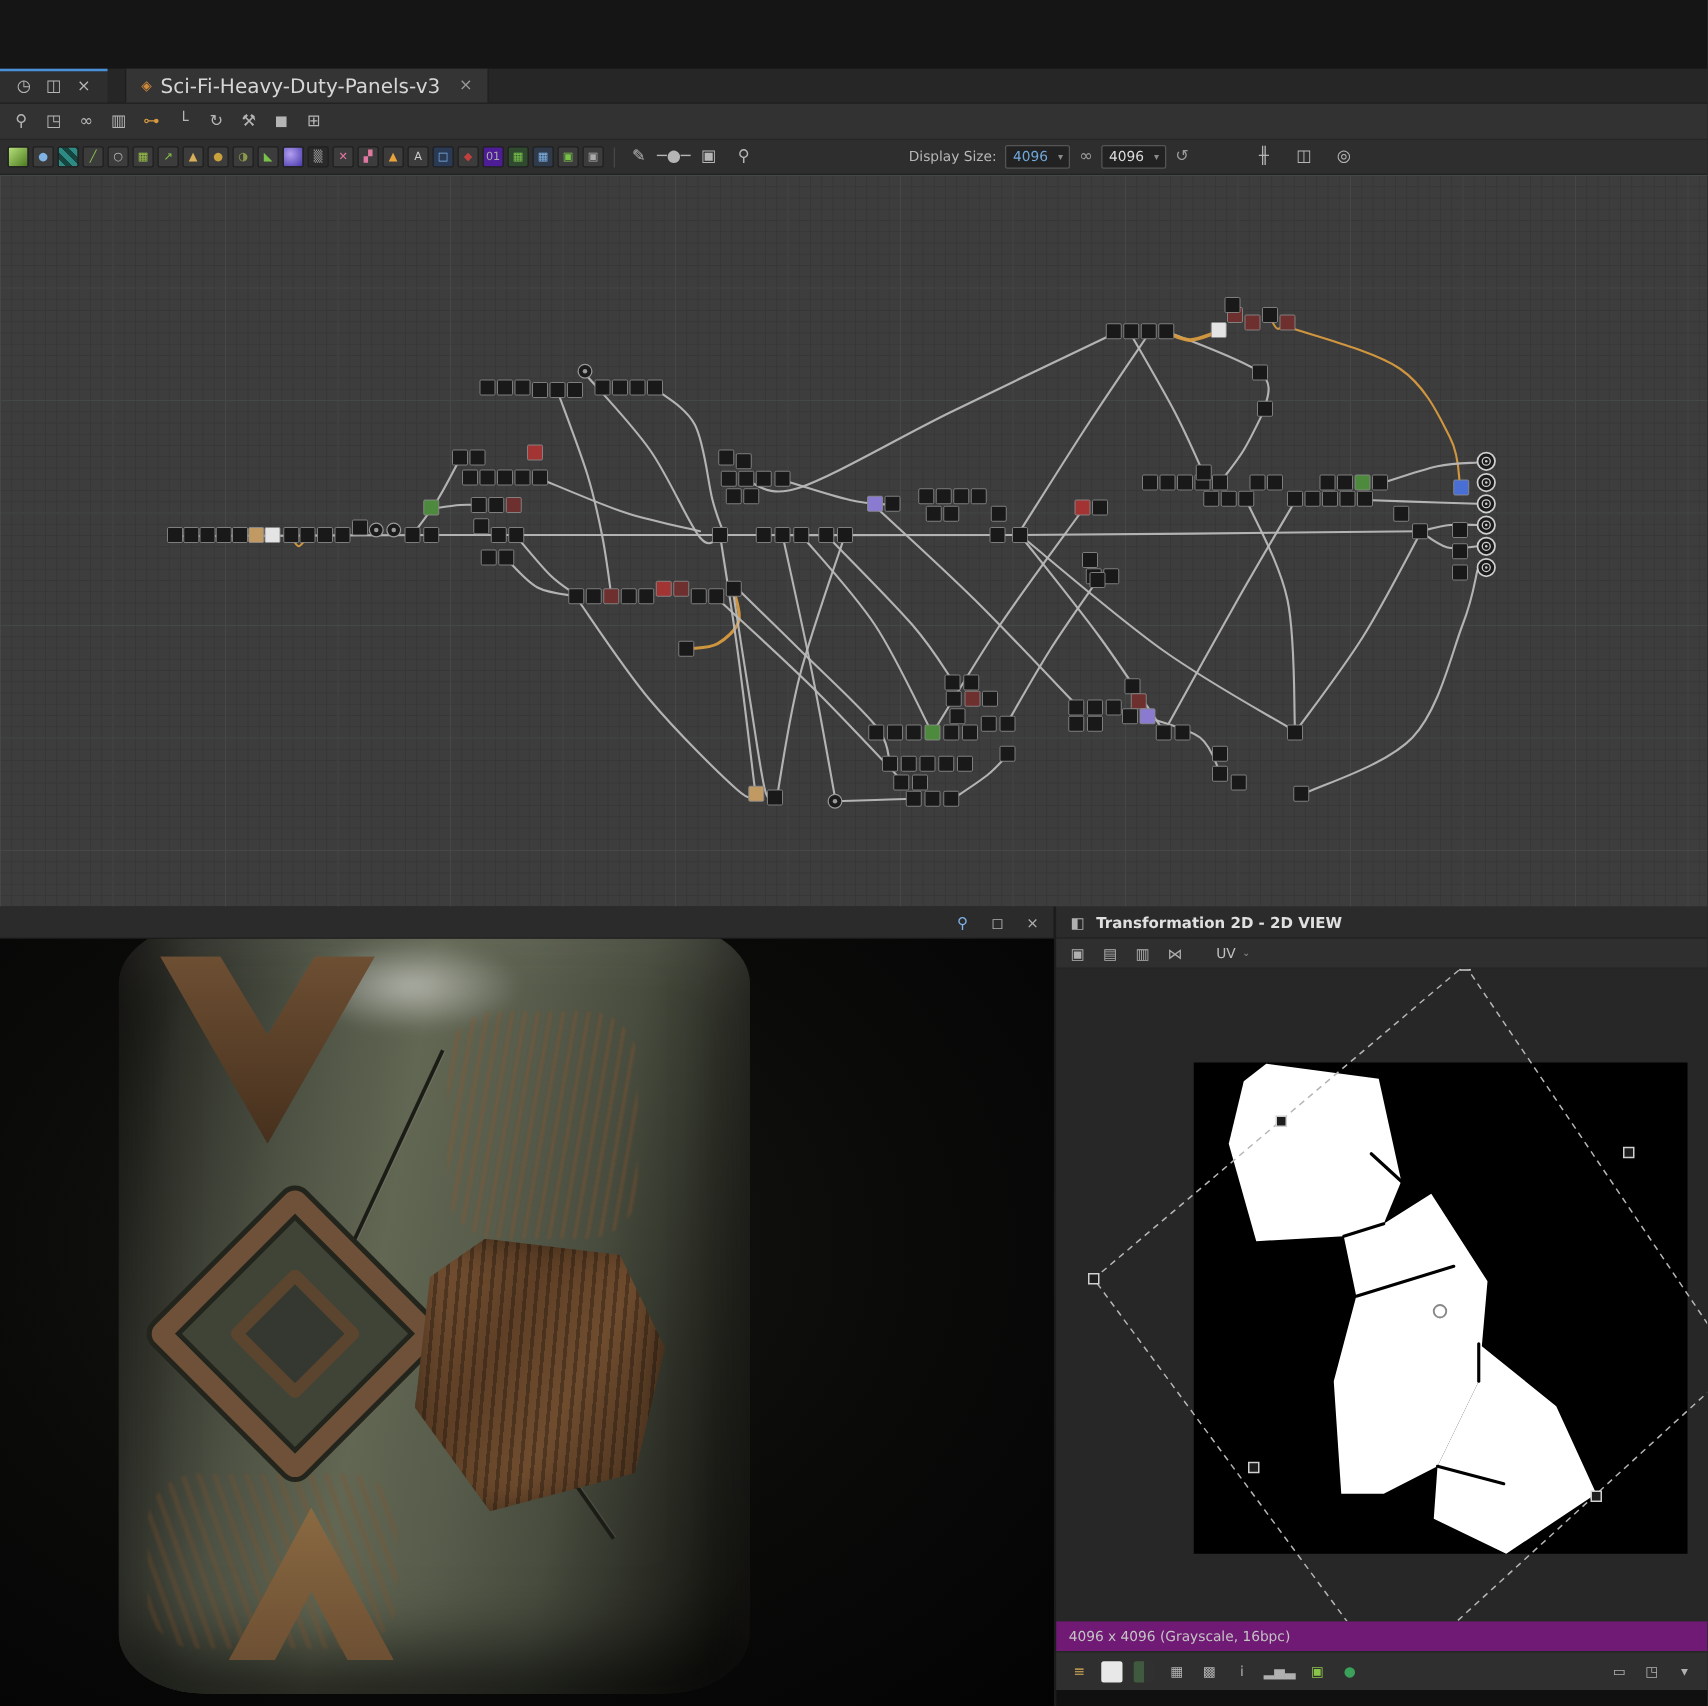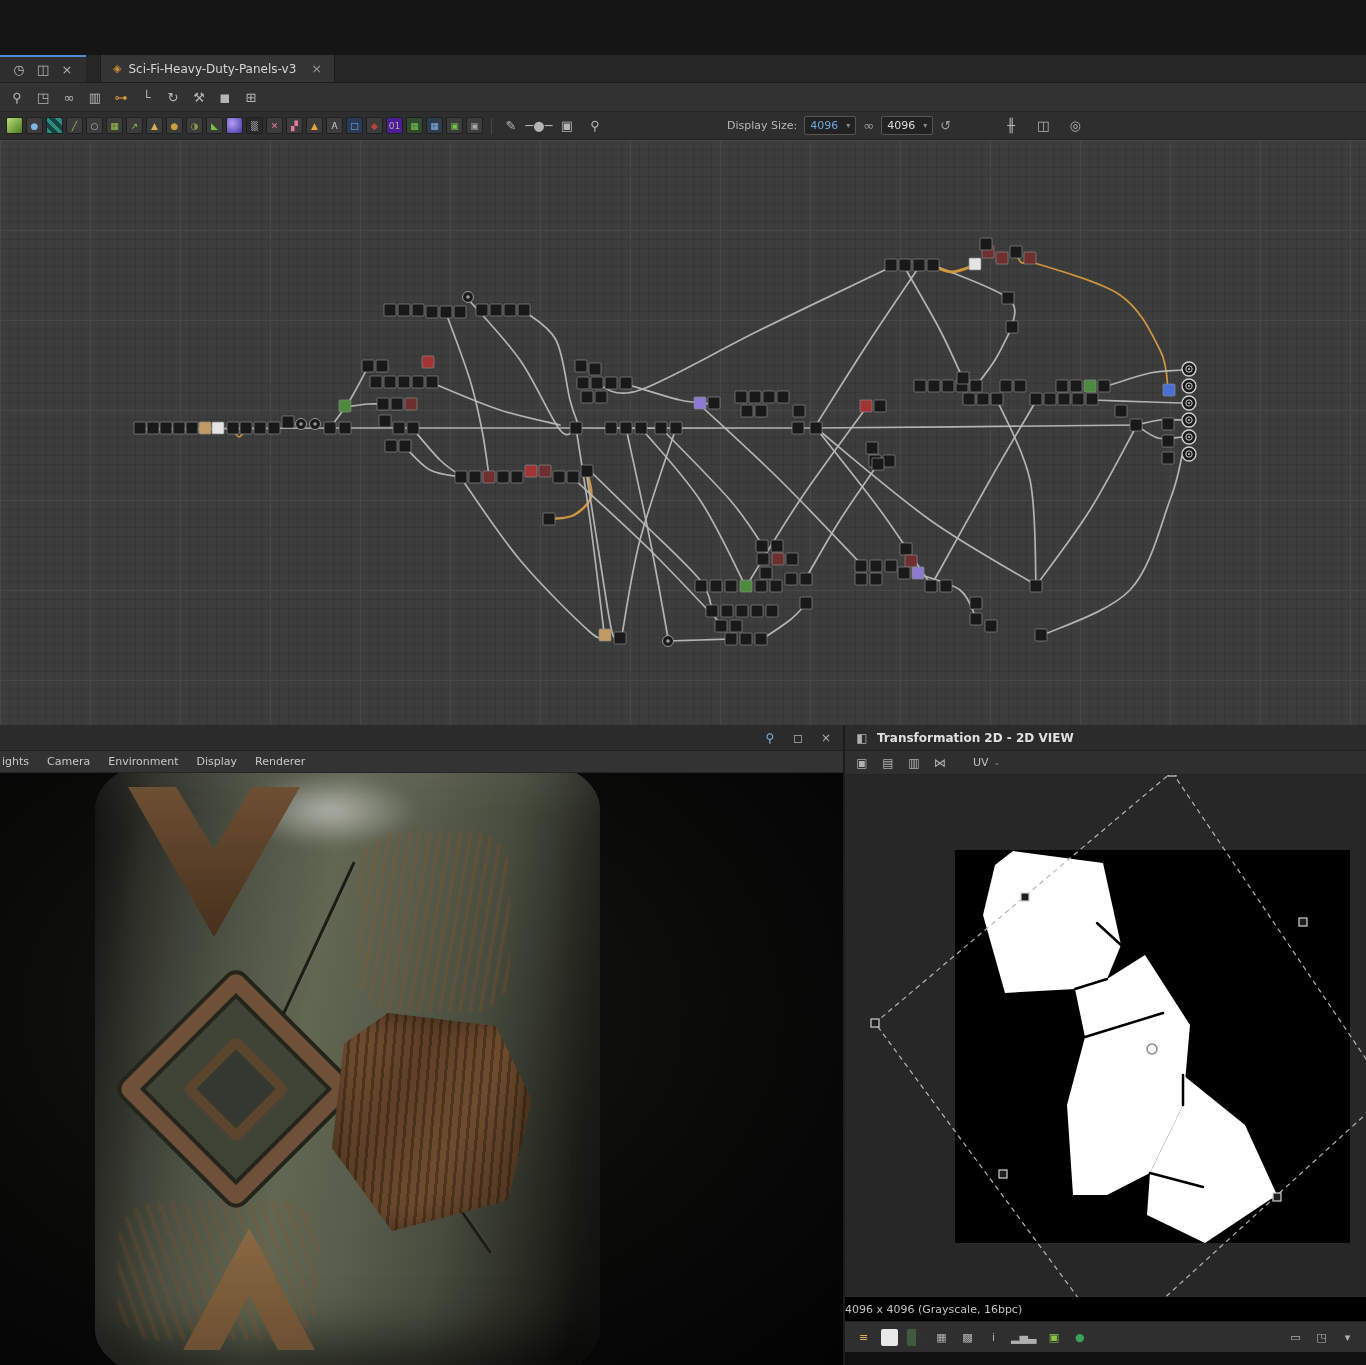--- a/index.html
+++ b/index.html
@@ -5,21 +5,21 @@
   * { box-sizing: border-box; margin: 0; padding: 0; }
   html,body { width:1366px; height:1365px; overflow:hidden; background:#2b2b2b;
               font-family:"DejaVu Sans", sans-serif; color:#cccccc; }
 
   
   .titlebar { height:55px; background:#151515; }
   .tabstrip { height:28px; background:#262626; display:flex; align-items:stretch; border-bottom:1px solid #1d1d1d; }
   .winicons { display:flex; align-items:center; gap:2px; padding:0 8px; background:#2e2e2e; border-top:2px solid #4a90d9; }
   .tab { display:flex; align-items:center; gap:7px; padding:0 12px; background:#343434; border-left:1px solid #1d1d1d; border-right:1px solid #1d1d1d; margin-left:14px; }
   .tabicon { color:#d08a3a; font-size:11px; }
-  .tablabel { font-size:12px; color:#d6d6d6; }
+  .tablabel { font-size:16px; color:#d6d6d6; }
   .tabclose { color:#9a9a9a; font-size:13px; padding-left:8px; cursor:default; }
 
   .toolbar1 { height:29px; background:#323232; display:flex; align-items:center; padding:0 6px; gap:4px; border-bottom:1px solid #262626; }
   .toolbar2 { height:28px; background:#2e2e2e; display:flex; align-items:center; padding:0 6px; gap:3px; border-bottom:1px solid #222; }
 
   .ticon { width:22px; height:22px; display:flex; align-items:center; justify-content:center;
            font-size:13px; color:#b5b5b5; border-radius:2px; }
   .swatch { width:17px; height:17px; border:1px solid #1f1f1f; display:flex; align-items:center; justify-content:center;
             font-size:9px; color:#cccccc; border-radius:2px; }
   .hicon { width:18px; height:18px; display:flex; align-items:center; justify-content:center; font-size:12px; color:#b0b0b0; }
@@ -92,21 +92,21 @@
   .seam1 { left:302px; top:78px; width:3px; height:240px; background:#1b1c16; transform:rotate(25deg);
            box-shadow:1px 0 0 rgba(255,255,255,.08); }
   .seam2 { left:432px; top:298px; width:3px; height:200px; background:#1b1c16; transform:rotate(-35deg);
            box-shadow:1px 0 0 rgba(255,255,255,.08); }
 
   
   .toolbar2d { height:24px; background:#2f2f2f; display:flex; align-items:center; padding:0 8px; gap:8px; font-size:11px; border-bottom:1px solid #242424; }
   .uvdrop { display:flex; align-items:center; gap:5px; color:#c0c0c0; margin-left:16px; }
   .canvas2d { height:522px; position:relative; background:#272727; overflow:hidden; }
   .canvas2d svg { position:absolute; left:0; top:0; }
-  .status2d { height:24px; display:flex; align-items:center; padding:0 0; font-size:11px; color:#c4c4c4; background:#000000;text-align:center; }
+  .status2d { height:24px; display:flex; align-items:center; padding:0 10px; font-size:11px; color:#c4c4c4; background:#701a75;text-align:center; }
   .toolbar2d-bottom { height:31px; background:#2f2f2f; display:flex; align-items:center; padding:0 10px; gap:9px; border-top:1px solid #242424; }
   .tb-right { margin-left:auto; display:flex; gap:9px; }
   .strip { height:13px; background:#101010; }
 </style>
 </head>
 <body>
 
 <div class="titlebar"></div>
 
 <div class="tabstrip">
@@ -433,27 +433,20 @@
 
   <div class="panel-left">
     <div class="panel-header">
       <div class="ph-spacer"></div>
       <div style="display:flex;gap:10px;">
           <span class="hicon" style="color: rgb(127, 178, 229);">⚲</span>
           <span class="hicon">◻</span>
           <span class="hicon">×</span>
         </div>
     </div>
-    <div class="menubar">
-        <span class="menu-item">ights</span>
-        <span class="menu-item">Camera</span>
-        <span class="menu-item">Environment</span>
-        <span class="menu-item">Display</span>
-        <span class="menu-item">Renderer</span>
-      </div>
     <div class="viewport3d">
       <div class="cyl"></div>
       <div class="sheen"></div>
       <div class="rust1"></div>
       <div class="rust2"></div>
       <div class="seam1"></div>
       <div class="seam2"></div>
       <div class="arrow-top"></div>
       <div class="arrow-bottom"></div>
       <div class="diamond-outer"></div>

